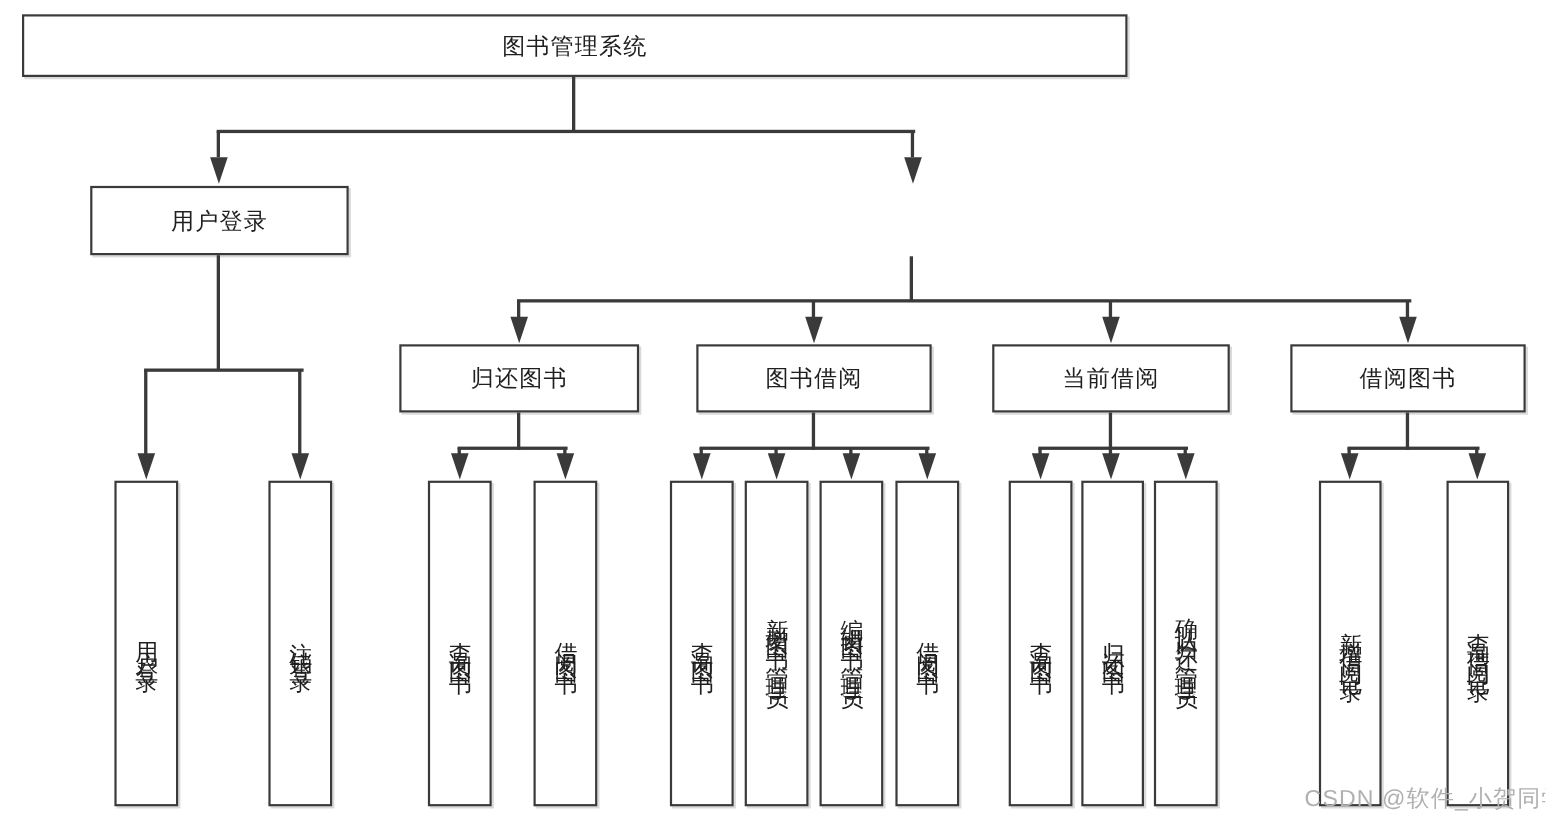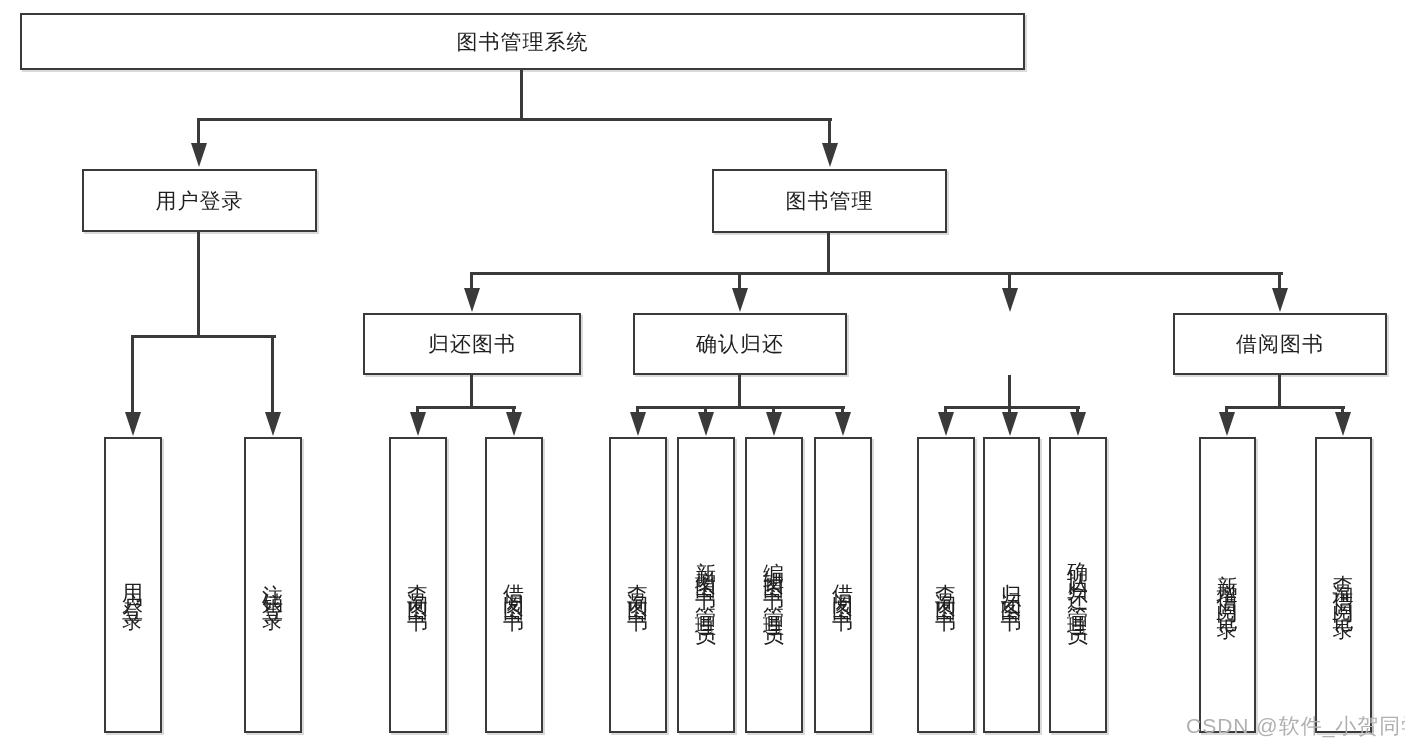--- a/index.html
+++ b/index.html
@@ -41,23 +41,20 @@
   <div class="vl" style="left:520px;top:70px;height:50px"></div>
   <div class="hl" style="left:197px;top:118px;width:635px"></div>
   <div class="vl" style="left:197px;top:119px;height:24px"></div>
   <div class="vl" style="left:828px;top:119px;height:24px"></div>
   <div class="arrow" style="left:191px;top:143px"></div>
   <div class="arrow" style="left:822px;top:143px"></div>
 
   <div class="box" style="left:82px;top:169px;width:235px;height:63px">
     <span>用户登录</span>
   </div>
-  <div class="box" style="left:712px;top:169px;width:235px;height:64px">
-    <span>图书管理</span>
-  </div>
 
   <div class="vl" style="left:197px;top:232px;height:105px"></div>
   <div class="hl" style="left:131px;top:335px;width:145px"></div>
   <div class="vl" style="left:131px;top:336px;height:77px"></div>
   <div class="vl" style="left:271px;top:336px;height:77px"></div>
   <div class="arrow" style="left:125px;top:412px"></div>
   <div class="arrow" style="left:265px;top:412px"></div>
 
   <div class="vl" style="left:827px;top:233px;height:41px"></div>
   <div class="hl" style="left:470px;top:272px;width:813px"></div>
@@ -67,21 +64,24 @@
   <div class="vl" style="left:1278px;top:273px;height:16px"></div>
   <div class="arrow" style="left:464px;top:288px"></div>
   <div class="arrow" style="left:732px;top:288px"></div>
   <div class="arrow" style="left:1002px;top:288px"></div>
   <div class="arrow" style="left:1272px;top:288px"></div>
 
   <div class="box" style="left:363px;top:313px;width:218px;height:62px">
     <span>归还图书</span>
   </div>
   <div class="box" style="left:633px;top:313px;width:214px;height:62px">
-    <span>确认归还</span>
+    <span>图书借阅</span>
+  </div>
+  <div class="box" style="left:902px;top:313px;width:216px;height:62px">
+    <span>当前借阅</span>
   </div>
   <div class="box" style="left:1173px;top:313px;width:214px;height:62px">
     <span>借阅图书</span>
   </div>
 
   <div class="vl" style="left:470px;top:375px;height:34px"></div>
   <div class="hl" style="left:416px;top:406px;width:100px"></div>
   <div class="vl" style="left:416px;top:407px;height:7px"></div>
   <div class="vl" style="left:512px;top:407px;height:7px"></div>
   <div class="arrow" style="left:410px;top:412px"></div>

